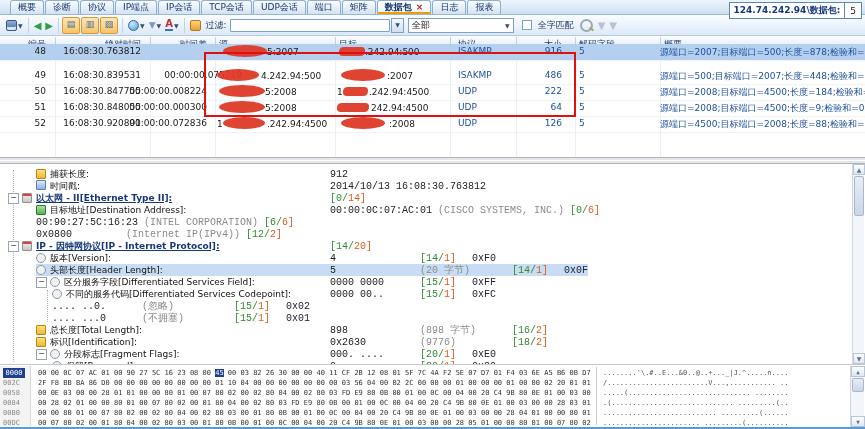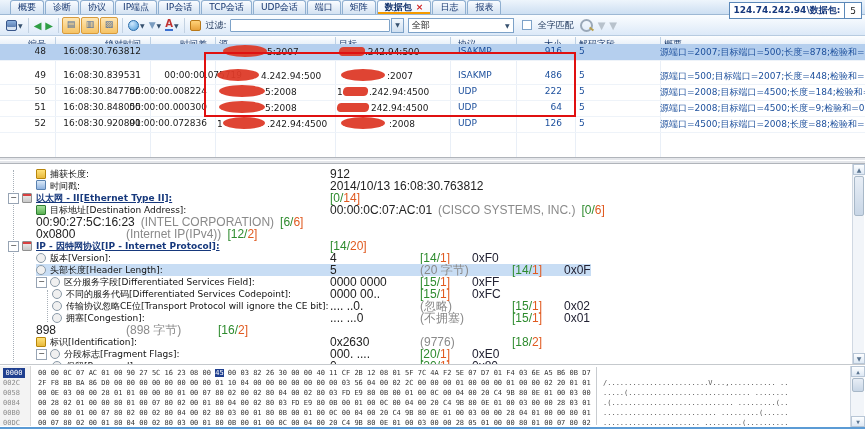--- a/index.html
+++ b/index.html
@@ -82,21 +82,21 @@
        line-height:7px;text-align:center;margin-right:3px;flex:none;}
   .ticon{width:8px;height:8px;margin-right:4px;flex:none;border-radius:1px;}
   .ic-coins{background:linear-gradient(#ffe27a,#e8b93c);border:1px solid #b8860b;}
   .ic-clock{background:linear-gradient(#dceaf8,#8fb3e0);border:1px solid #5a82b0;}
   .ic-layer{background:linear-gradient(#f0f0f0,#c8c8c8);border:1px solid #909090;
        box-shadow:inset 0 2px 0 #d84040;}
   .ic-mail{background:linear-gradient(#a8e0a0,#58b050);border:1px solid #2e7d32;}
   .ic-dot{background:#f0f0f0;border:1px solid #8a9aa8;border-radius:50%;}
   .tlabel{white-space:nowrap;color:#111;}
   .trow.hdr .tlabel{color:#16387c;font-weight:bold;text-decoration:underline;}
-  .tmono{font-family:Liberation Sans, sans-serif;font-size:12px;}
+  .tmono{font-family:Liberation Mono, monospace;font-size:10px;}
   .tval{min-width:84px;color:#222;margin-right:6px;white-space:nowrap;}
   .tnote{min-width:86px;color:#8a8a8a;margin-right:6px;white-space:nowrap;}
   .toff{min-width:46px;margin-right:6px;white-space:nowrap;}
   .toff .g{color:#2e8b2e;} .toff .r{color:#e05a20;}
   .tmask{color:#223;white-space:nowrap;}
   .vscroll{position:absolute;width:12px;background:#f2f5f9;border-left:1px solid #d0d8e2;box-sizing:border-box;}
   .sarrow{position:absolute;left:0;width:12px;height:11px;background:linear-gradient(#fdfeff,#dde8f4);
        border:1px solid #b8c6d6;box-sizing:border-box;color:#5a7490;font-size:6px;text-align:center;line-height:9px;}
   .sthumb{position:absolute;left:1px;width:10px;background:linear-gradient(#e8eef6,#c8d6e6);
        border:1px solid #a8b8c8;border-radius:2px;box-sizing:border-box;}
@@ -418,44 +418,40 @@
             <span class="ticon ic-dot"></span>
             <span class="tlabel">不同的服务代码[Differentiated Services Codepoint]:</span>
           </span>
           <span class="tval tmono">0000 00..</span>
           <span class="toff tmono"><span class="g">[15/</span><span class="r">1]</span></span>
           <span class="tmask tmono">0xFC</span>
         </span>
       </div>
       <div class="trow" style="top: 136px; padding-left: 52px;">
         <span class="tinner">
-          <span style="display: inline-flex; align-items: center; min-width: 278px; white-space: nowrap;">
-            <span class="ticon ic-dot"></span>
-            <span class="tlabel">传输协议忽略CE位[Transport Protocol will ignore the CE bit]:</span>
-          </span>
           <span class="tval tmono">.... ..0.</span>
           <span class="tnote tmono">(忽略)</span>
           <span class="toff tmono"><span class="g">[15/</span><span class="r">1]</span></span>
           <span class="tmask tmono">0x02</span>
         </span>
       </div>
       <div class="trow" style="top: 148px; padding-left: 52px;">
         <span class="tinner">
-          <span style="display: inline-flex; align-items: center; min-width: 278px; white-space: nowrap;">
-            <span class="ticon ic-dot"></span>
-            <span class="tlabel">拥塞[Congestion]:</span>
-          </span>
           <span class="tval tmono">.... ...0</span>
           <span class="tnote tmono">(不拥塞)</span>
           <span class="toff tmono"><span class="g">[15/</span><span class="r">1]</span></span>
           <span class="tmask tmono">0x01</span>
         </span>
       </div>
       <div class="trow" style="top: 160px; padding-left: 36px;">
         <span class="tinner">
+          <span style="display: inline-flex; align-items: center; min-width: 294px; white-space: nowrap;">
+            <span class="ticon ic-coins"></span>
+            <span class="tlabel">总长度[Total Length]:</span>
+          </span>
           <span class="tval tmono">898</span>
           <span class="tnote tmono">(898 字节)</span>
           <span class="toff tmono"><span class="g">[16/</span><span class="r">2]</span></span>
         </span>
       </div>
       <div class="trow" style="top: 172px; padding-left: 36px;">
         <span class="tinner">
           <span style="display: inline-flex; align-items: center; min-width: 294px; white-space: nowrap;">
             <span class="ticon ic-coins"></span>
             <span class="tlabel">标识[Identification]:</span>
@@ -494,20 +490,21 @@
     <div class="hexoffcol"></div>
     <div class="hdiv"></div>
     <div class="vscroll" style="left:850px;top:1px;height:61px;width:14px;">
       <span class="sarrow" style="top:0;width:14px;">▲</span>
       <span class="sthumb" style="top:12px;height:14px;width:12px;"></span>
       <span class="sarrow" style="bottom:0;width:14px;">▼</span>
     </div>
   <div class="hrow" style="top: 3px;">
         <span class="hoff selo">0000</span>
         <span class="hbytes"><span>00</span> <span>00</span> <span>0C</span> <span>07</span> <span>AC</span> <span>01</span> <span>00</span> <span>90</span> <span>27</span> <span>5C</span> <span>16</span> <span>23</span> <span>08</span> <span>00</span> <span class="hb-sel">45</span> <span>00</span> <span>03</span> <span>82</span> <span>26</span> <span>30</span> <span>00</span> <span>00</span> <span>40</span> <span>11</span> <span>CF</span> <span>2B</span> <span>12</span> <span>08</span> <span>01</span> <span>5F</span> <span>7C</span> <span>4A</span> <span>F2</span> <span>5E</span> <span>07</span> <span>D7</span> <span>01</span> <span>F4</span> <span>03</span> <span>6E</span> <span>A5</span> <span>B6</span> <span>0B</span> <span>D7</span></span>
+        <span class="hascii">........'\.#..E...&amp;0..@..+..._|J.^.....n....</span>
       </div>
       <div class="hrow" style="top: 13px;">
         <span class="hoff">002C</span>
         <span class="hbytes"><span>2F</span> <span>F8</span> <span>BB</span> <span>BA</span> <span>86</span> <span>D0</span> <span>00</span> <span>00</span> <span>00</span> <span>00</span> <span>00</span> <span>00</span> <span>00</span> <span>00</span> <span>01</span> <span>10</span> <span>04</span> <span>00</span> <span>00</span> <span>00</span> <span>00</span> <span>00</span> <span>00</span> <span>00</span> <span>03</span> <span>56</span> <span>04</span> <span>00</span> <span>02</span> <span>2C</span> <span>00</span> <span>00</span> <span>00</span> <span>01</span> <span>00</span> <span>00</span> <span>00</span> <span>01</span> <span>00</span> <span>00</span> <span>02</span> <span>20</span> <span>01</span> <span>01</span></span>
         <span class="hascii">/........................V...,........... ..</span>
       </div>
       <div class="hrow" style="top: 23px;">
         <span class="hoff">0058</span>
         <span class="hbytes"><span>00</span> <span>0E</span> <span>03</span> <span>00</span> <span>00</span> <span>28</span> <span>01</span> <span>01</span> <span>00</span> <span>00</span> <span>80</span> <span>01</span> <span>00</span> <span>07</span> <span>80</span> <span>02</span> <span>00</span> <span>02</span> <span>80</span> <span>04</span> <span>00</span> <span>02</span> <span>80</span> <span>03</span> <span>FD</span> <span>E9</span> <span>80</span> <span>0B</span> <span>00</span> <span>01</span> <span>00</span> <span>0C</span> <span>00</span> <span>04</span> <span>00</span> <span>20</span> <span>C4</span> <span>9B</span> <span>80</span> <span>0E</span> <span>01</span> <span>00</span> <span>03</span> <span>00</span></span>
         <span class="hascii">.....(............................. ........</span>

